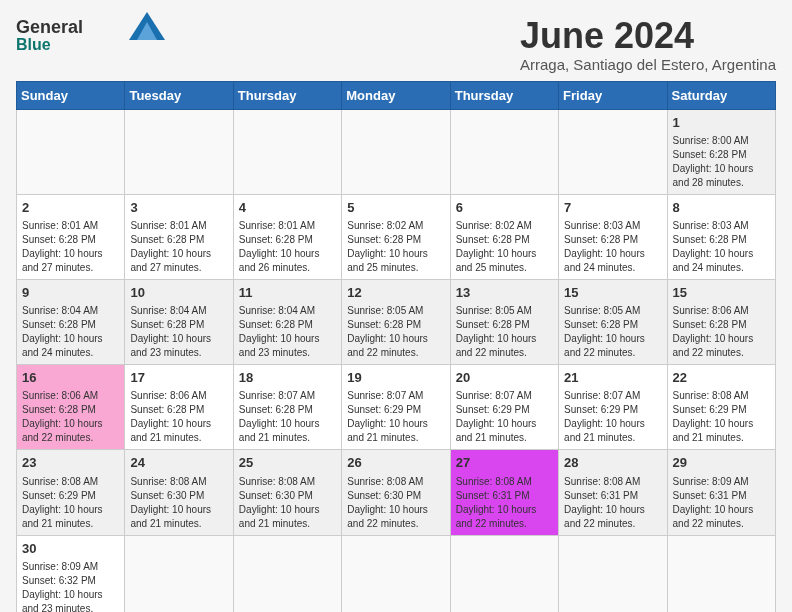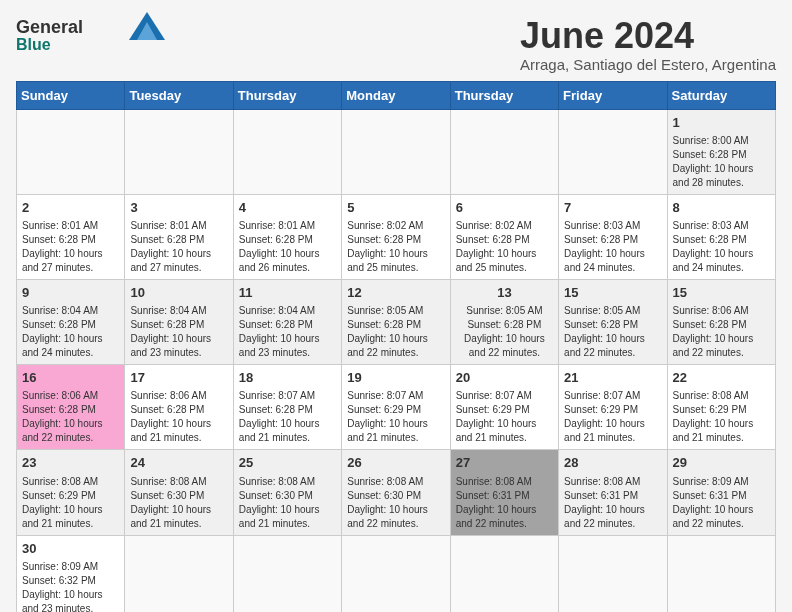--- a/index.html
+++ b/index.html
@@ -218,21 +218,21 @@
 Daylight: 10 hours
 and 23 minutes.</div>
           </td>
           <td style="background: rgb(240, 240, 240);">
             <span class="day-number">12</span>
             <div class="day-info" style="white-space: pre-line;">Sunrise: 8:05 AM
 Sunset: 6:28 PM
 Daylight: 10 hours
 and 22 minutes.</div>
           </td>
-          <td style="background: rgb(240, 240, 240); text-align: center;">
+          <td style="background: rgb(240, 240, 240);">
             <span class="day-number">13</span>
             <div class="day-info" style="white-space: pre-line;">Sunrise: 8:05 AM
 Sunset: 6:28 PM
 Daylight: 10 hours
 and 22 minutes.</div>
           </td>
           <td style="background: rgb(240, 240, 240);">
             <span class="day-number">15</span>
             <div class="day-info" style="white-space: pre-line;">Sunrise: 8:05 AM
 Sunset: 6:28 PM
@@ -320,21 +320,21 @@
 Daylight: 10 hours
 and 21 minutes.</div>
           </td>
           <td style="background: rgb(240, 240, 240);">
             <span class="day-number">26</span>
             <div class="day-info" style="white-space: pre-line;">Sunrise: 8:08 AM
 Sunset: 6:30 PM
 Daylight: 10 hours
 and 22 minutes.</div>
           </td>
-          <td style="background: #a3a3a3;">
+          <td style="background: #d946ef;">
             <span class="day-number">27</span>
             <div class="day-info" style="white-space: pre-line;">Sunrise: 8:08 AM
 Sunset: 6:31 PM
 Daylight: 10 hours
 and 22 minutes.</div>
           </td>
           <td style="background: rgb(240, 240, 240);">
             <span class="day-number">28</span>
             <div class="day-info" style="white-space: pre-line;">Sunrise: 8:08 AM
 Sunset: 6:31 PM

